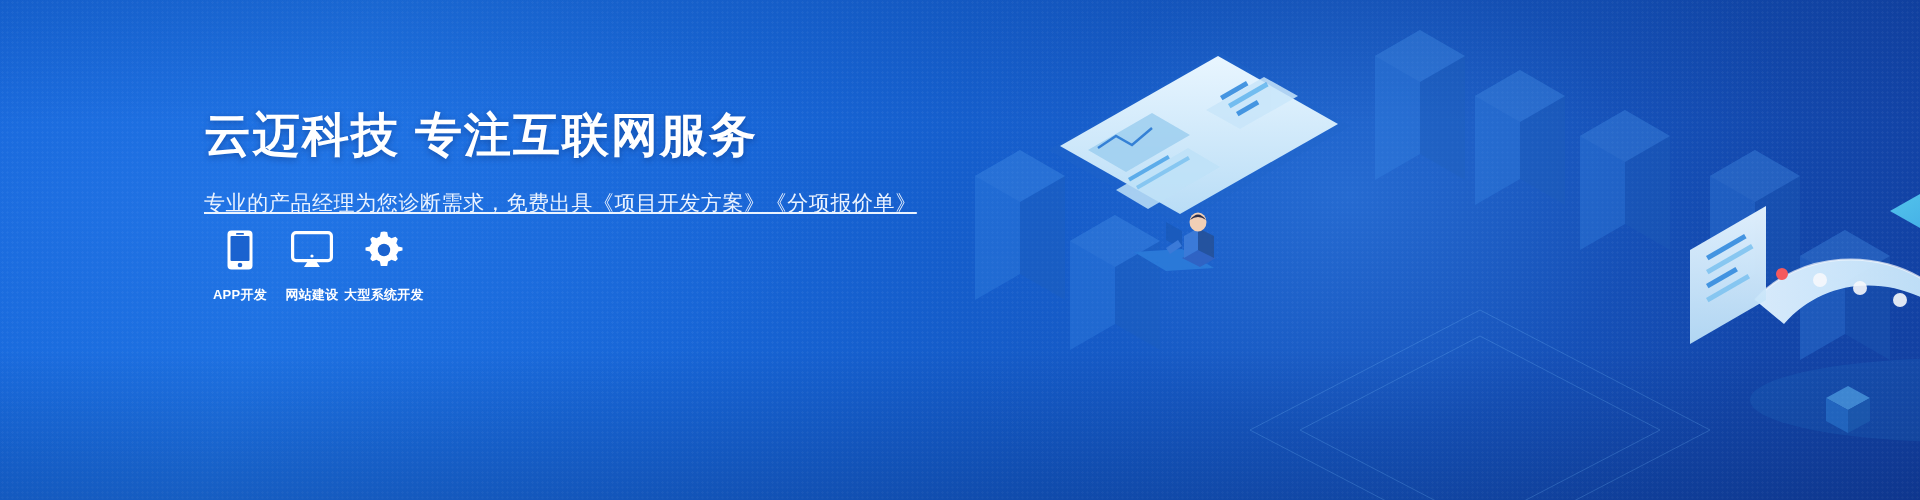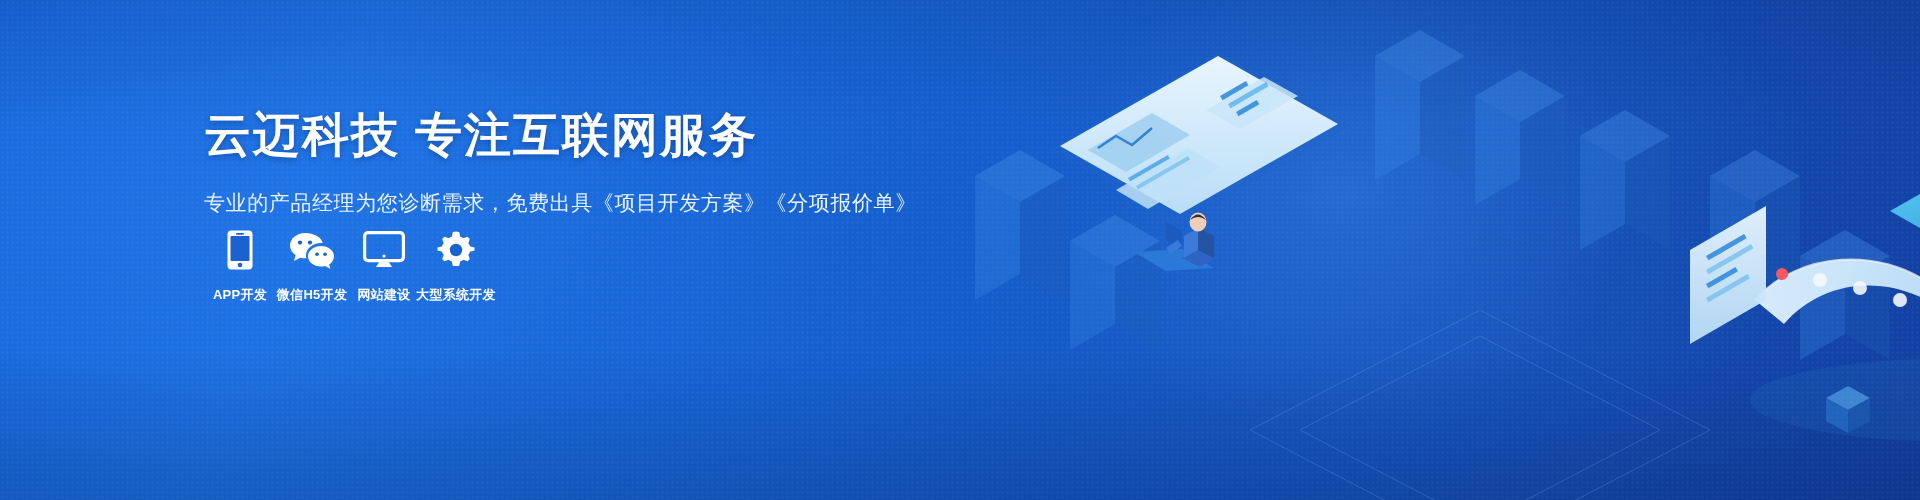--- a/index.html
+++ b/index.html
@@ -59,20 +59,21 @@
     white-space: nowrap;
     text-shadow: 0 2px 6px rgba(0,25,80,0.35);
   }
   .subtitle {
     margin-top: 24px;
     font-size: 21px;
     color: #eaf3ff;
     line-height: 1.62;
     letter-spacing: 0.6px;
     white-space: nowrap;
+    text-decoration: underline;
   }
   .subtitle .line { display: block; }
 
   
   .services {
     position: absolute;
     left: 204px; top: 228px;
     display: flex;
     align-items: flex-start;
     gap: 0px;
@@ -391,36 +392,20 @@
           <rect x="0.5" y="0.5" width="25" height="39" rx="4" fill="#ffffff"></rect>
           <rect x="3.5" y="6" width="19" height="25" rx="1" fill="#1a62cf"></rect>
           <rect x="9" y="3" width="8" height="1.8" rx="0.9" fill="#1a62cf"></rect>
           <circle cx="13" cy="35" r="2.3" fill="#1a62cf"></circle>
         </svg>
       </span>
       <span class="lbl">APP开发</span>
     </div>
 
 
-    <div class="service">
-      <span class="ico">
-        <svg width="46" height="40" viewBox="0 0 46 40" xmlns="http://www.w3.org/2000/svg">
-          <path d="M16 3 C7.7 3 1 8.6 1 15.5 c0 3.9 2.2 7.4 5.6 9.6 L5 31 l6.2 -3.3 c1.5 .4 3.1 .6 4.8 .6
-                   c.5 0 1 0 1.5 -.05 C17 27 17 26.2 17 25.4 C17 18.6 23.7 13 32 13 c.6 0 1.2 0 1.8 .1
-                   C32.4 7.3 24.9 3 16 3 z" fill="#ffffff"></path>
-          <circle cx="11" cy="12.6" r="2.1" fill="#1a62cf"></circle>
-          <circle cx="21" cy="12.6" r="2.1" fill="#1a62cf"></circle>
-          <path d="M45 26.2 C45 20.6 39.2 16 32 16 c-7.2 0 -13 4.6 -13 10.2 c0 5.7 5.8 10.3 13 10.3
-                   c1.5 0 2.9 -.2 4.2 -.6 L41.5 39 l-1.4 -4.5 c3 -1.9 4.9 -4.9 4.9 -8.3 z" fill="#ffffff"></path>
-          <circle cx="28" cy="24.2" r="1.8" fill="#1a62cf"></circle>
-          <circle cx="36" cy="24.2" r="1.8" fill="#1a62cf"></circle>
-        </svg>
-      </span>
-      <span class="lbl">微信H5开发</span>
-    </div>
 
     <div class="service">
       <span class="ico">
         <svg width="42" height="38" viewBox="0 0 42 38" xmlns="http://www.w3.org/2000/svg">
           <rect x="1.6" y="1.6" width="38.8" height="28" rx="3.4" fill="none" stroke="#ffffff" stroke-width="3.2"></rect>
           <circle cx="21" cy="25" r="1.6" fill="#ffffff"></circle>
           <path d="M13 36 l3.6 -5.5 h8.8 L29 36 z" fill="#ffffff"></path>
         </svg>
       </span>
       <span class="lbl">网站建设</span>

